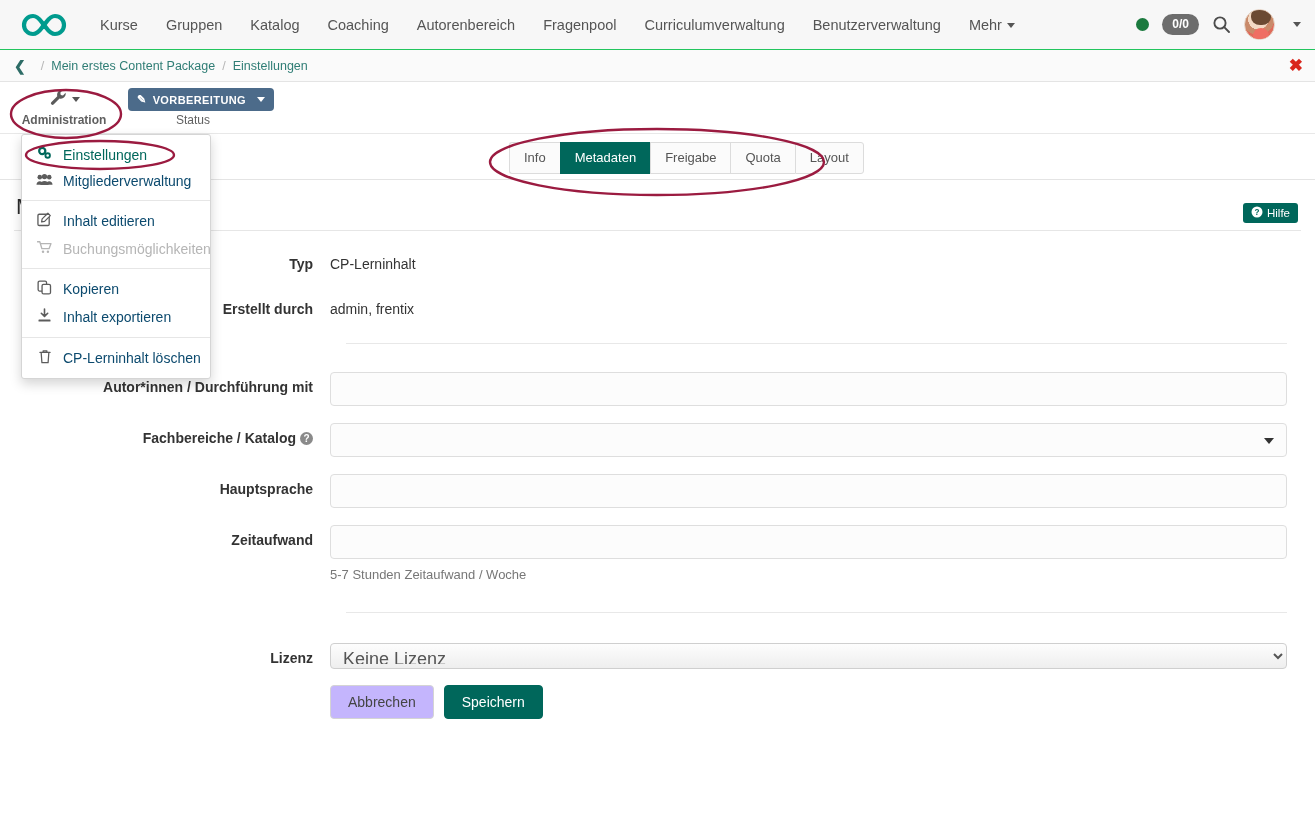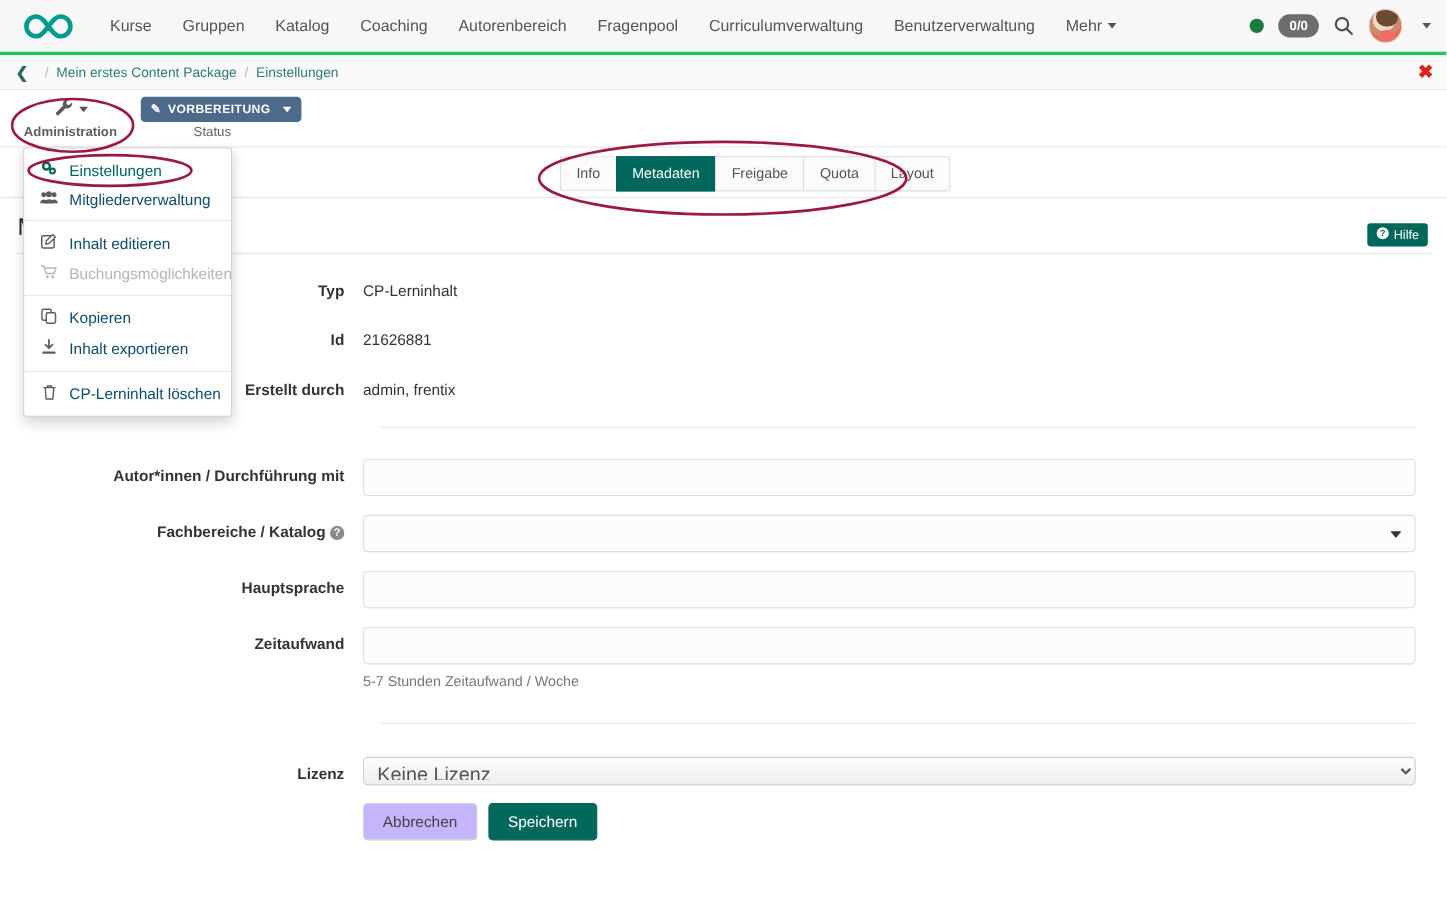--- a/index.html
+++ b/index.html
@@ -13,21 +13,21 @@
     color: #333333;
     overflow: hidden;
   }
   #page { position: relative; width: 1315px; height: 827px; overflow: hidden; }
 
   
   .navbar {
     position: relative;
     height: 50px;
     background: #f7f7f7;
-    border-bottom: 3px solid #22c55e;
+    border-bottom: 1px solid #22c55e;
     display: flex;
     align-items: center;
     padding: 0 14px 0 16px;
   }
   .brand { width: 56px; height: 34px; display: flex; align-items: center; justify-content: center; margin-right: 14px; }
   .nav-items { display: flex; align-items: center; flex: 1 1 auto; }
   .nav-link {
     color: #555555;
     font-size: 14.5px;
     padding: 6px 14px;
@@ -279,24 +279,20 @@
 
     <div class="page-title">M</div>
     <div class="hr"></div>
 
     <div class="form">
 
       <div class="frow" style="margin-bottom:22px;">
         <div class="flabel">Typ</div>
         <div class="fvalue">CP-Lerninhalt</div>
       </div>
-      <div class="frow" style="margin-bottom:22px;">
-        <div class="flabel">Id</div>
-        <div class="fvalue">21626881</div>
-      </div>
       <div class="frow" style="margin-bottom:0;">
         <div class="flabel">Erstellt durch</div>
         <div class="fvalue">admin, frentix</div>
       </div>
 
       <div class="sep-row" style="margin-left:332px;margin-right:14px;"></div>
 
       <div class="frow" style="margin-bottom:17px;">
         <div class="flabel">Autor*innen / Durchführung mit</div>
         <div>

